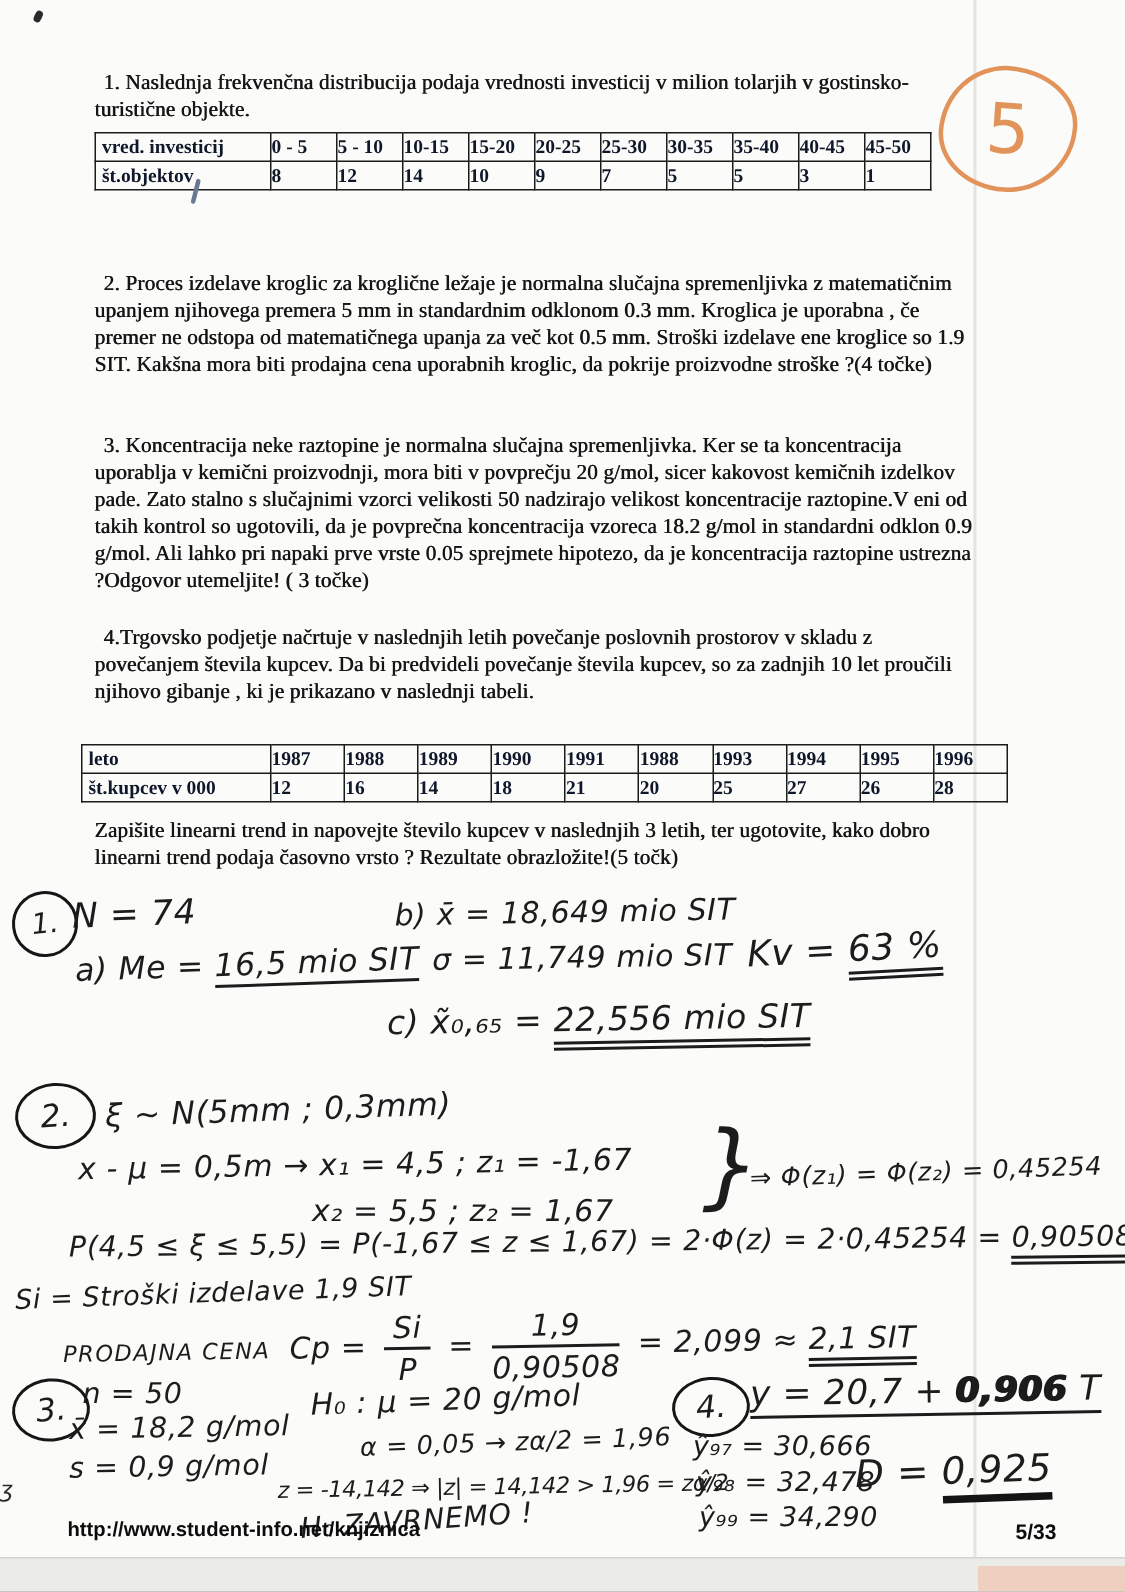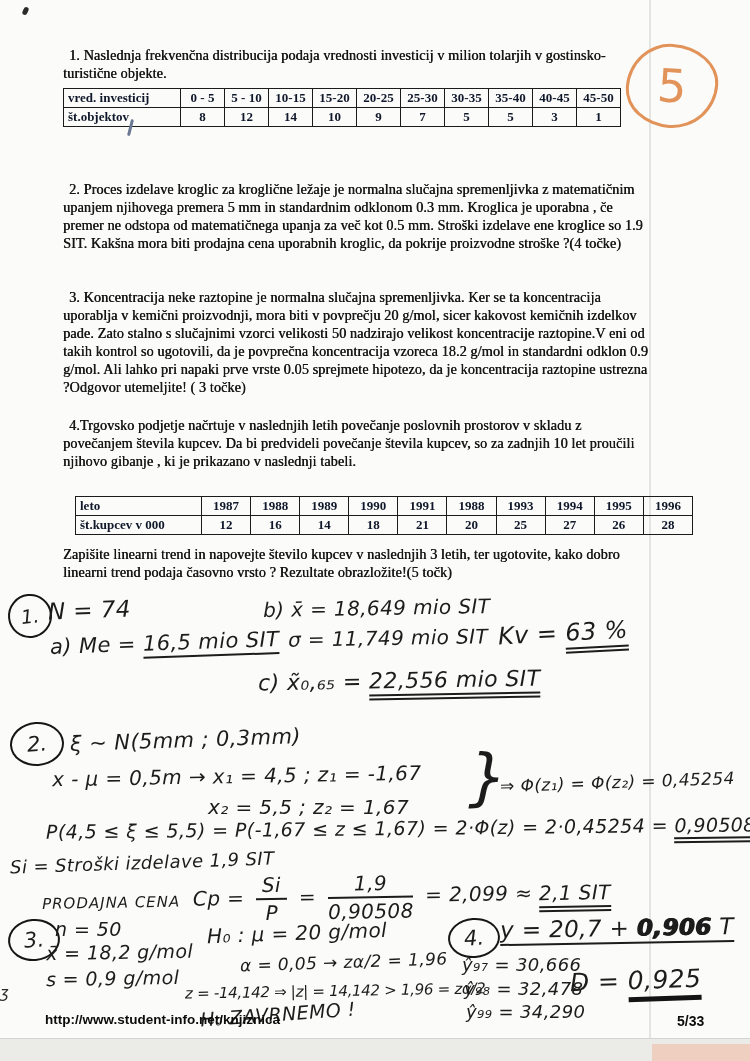--- a/index.html
+++ b/index.html
@@ -5,25 +5,25 @@
   html,body{margin:0;padding:0;background:#888;}
   .page{position:relative;width:750px;height:1061px;background:#fbfbf9;overflow:hidden;
         font-family:"Liberation Serif",serif;}
   
   .pt{position:absolute;font-size:14.2px;line-height:18px;color:#161616;
       text-shadow:0.4px 0 0 currentColor;letter-spacing:0.1px;}
   .ind{text-indent:6px;}
   
   .ftable{position:absolute;border-collapse:collapse;table-layout:fixed;
           font-family:Liberation Serif, serif;font-weight:bold;font-size:13px;color:#0f172a;}
-  .ftable td{border:1.7px solid #1b1b1b;text-align:center;padding:1px 0;height:15px;overflow:hidden;}
+  .ftable td{border:1.7px solid #1b1b1b;padding:1px 0;height:15px;overflow:hidden;}
   .ftable .lbl{text-align:left;padding-left:4px;}
   .t1{left:63px;top:88px;width:558px;}
   .t1 .lbl{width:112px;}
-  .t2{left:75px;top:496px;width:618px;}
+  .t2{left:54px;top:496px;width:618px;}
   .t2 .lbl{width:121px;}
   
   .hw{position:absolute;font-family:"DejaVu Sans",sans-serif;font-style:italic;
       color:#1c1c1c;white-space:nowrap;letter-spacing:0.4px;}
   .u{border-bottom:2.5px solid #1c1c1c;padding-bottom:1px;}
   .uu{border-bottom:6px double #1c1c1c;padding-bottom:1px;}
   .thick{border-bottom:5px solid #141414;padding-bottom:2px;}
   .hv{font-weight:bold;text-shadow:0.7px 0 0 currentColor,-0.7px 0 0 currentColor;}
   .hw-circle{position:absolute;border:2.6px solid #161616;border-radius:50%;
              display:flex;align-items:center;justify-content:center;

